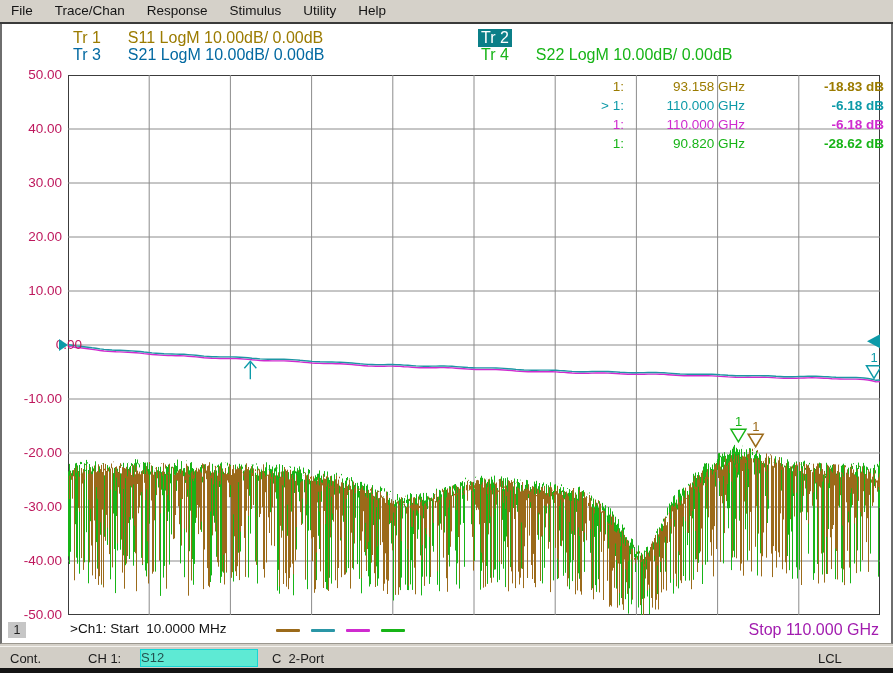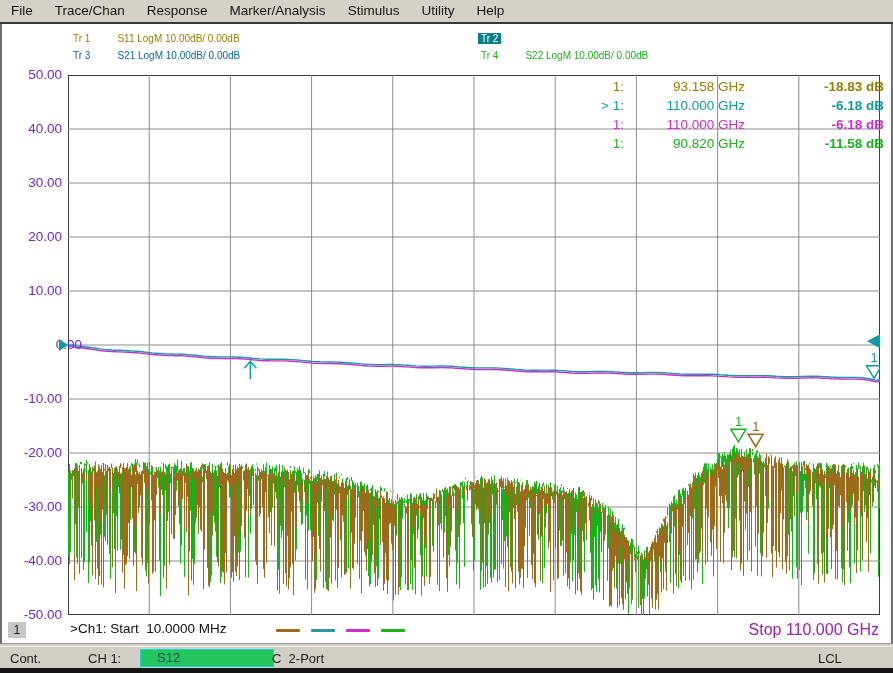--- a/index.html
+++ b/index.html
@@ -17,61 +17,60 @@
   .menu-item{padding:0 11px;height:22px;line-height:22px;cursor:default;}
   .menu-shadow{position:absolute;left:0;top:22px;width:893px;height:2px;background:#3a3a3a;}
   
   .main{
     position:absolute;left:0;top:24px;width:893px;height:620px;
     background:#ffffff;box-sizing:border-box;
     border-left:2px solid #6e6e6e;border-right:2px solid #6e6e6e;
     border-bottom:1px solid #9b978f;
   }
   
-  .trace-title{position:absolute;height:16px;font-size:10px;white-space:nowrap;display:flex;align-items:center;}
+  .trace-title{position:absolute;height:16px;font-size:16px;white-space:nowrap;display:flex;align-items:center;}
   .trace-title .trn{padding:0 3px;}
   .trace-title .trlabel{margin-left:24px;}
   
   .graticule{position:absolute;left:68px;top:75px;width:812px;height:540px;box-sizing:border-box;border:1px solid #3c3c3c;}
   #chart{position:absolute;left:68px;top:75px;width:812px;height:540px;}
   
-  .ylab{position:absolute;left:0;width:62px;height:16px;line-height:16px;text-align:right;font-size:13.5px;color:#6d28d9;}
+  .ylab{position:absolute;left:0;width:62px;height:16px;line-height:16px;text-align:right;font-size:13.5px;color:#be185d;}
   
   .mrow{position:absolute;left:554px;width:330px;height:17px;display:flex;font-size:13.5px;line-height:17px;white-space:pre;}
   .mrow .num{width:70px;text-align:right;}
   .mrow .freq{width:121px;text-align:right;}
   .mrow .val{width:139px;text-align:right;font-weight:bold;}
   
   .ref-arrow{position:absolute;left:59px;top:339px;width:0;height:0;
     border-top:6px solid transparent;border-bottom:6px solid transparent;border-left:9px solid #0d9aa8;}
   
   .ch-badge{position:absolute;left:8px;top:622px;width:18px;height:16px;background:#c6c6c6;
     text-align:center;line-height:16px;font-size:12.5px;color:#222;}
   .startlab{position:absolute;left:70px;top:621px;font-size:13.5px;color:#111;white-space:pre;}
   .stoplab{position:absolute;right:14px;top:621px;font-size:16px;color:#a21caf;white-space:pre;}
   .legend-dash{position:absolute;top:629px;width:24px;height:3px;border-radius:1px;}
   
   .statusbar{position:absolute;left:0;top:646px;width:893px;height:22px;background:#d2cec6;
     border-top:1px solid #f4f2ee;font-size:13px;color:#1c1c1c;}
   .sb{position:absolute;top:3px;line-height:17px;white-space:pre;}
   .meas-box{position:absolute;left:140px;top:2px;width:116px;height:16px;
-    border:1px solid #17d5d5;background:#22c55e;font-size:13px;line-height:16px;
-    padding-left:16px;color:#23514f;}
+    border:1px solid #17d5d5;background:#5eead4;font-size:13px;line-height:16px;
+    padding-left:0;color:#23514f;}
   .bottomstrip{position:absolute;left:0;top:668px;width:893px;height:5px;background:#141414;}
 </style>
 </head>
 <body>
 
 <div class="screen">
 
   <div class="menubar" id="menubar">
       <span class="menu-item">File</span>
       <span class="menu-item">Trace/Chan</span>
       <span class="menu-item">Response</span>
-      <span class="menu-item">Marker/Analysis</span>
       <span class="menu-item">Stimulus</span>
       <span class="menu-item">Utility</span>
       <span class="menu-item">Help</span>
     </div>
   <div class="menu-shadow"></div>
 
   <div class="main"></div>
 
   <div id="trace-titles">
       <div class="trace-title" style="left: 70px; top: 30px; color: rgb(155, 123, 0);">
@@ -147,21 +146,21 @@
       <div class="ylab" style="top: 391px;">-10.00</div>
       <div class="ylab" style="top: 445px;">-20.00</div>
       <div class="ylab" style="top: 499px;">-30.00</div>
       <div class="ylab" style="top: 553px;">-40.00</div>
       <div class="ylab" style="top: 607px;">-50.00</div>
     </div>
   <div id="marker-rows">
       <div class="mrow" style="top: 78px; color: rgb(155, 123, 0);"><span class="num">1:</span><span class="freq">93.158 GHz</span><span class="val">-18.83 dB</span></div>
       <div class="mrow" style="top: 97px; color: rgb(13, 154, 168);"><span class="num">&gt; 1:</span><span class="freq">110.000 GHz</span><span class="val">-6.18 dB</span></div>
       <div class="mrow" style="top: 116px; color: rgb(207, 43, 207);"><span class="num">1:</span><span class="freq">110.000 GHz</span><span class="val">-6.18 dB</span></div>
-      <div class="mrow" style="top: 135px; color: rgb(23, 180, 23);"><span class="num">1:</span><span class="freq">90.820 GHz</span><span class="val">-11.58 dB</span></div>
+      <div class="mrow" style="top: 135px; color: rgb(23, 180, 23);"><span class="num">1:</span><span class="freq">90.820 GHz</span><span class="val">-28.62 dB</span></div>
     </div>
 
   <div class="ref-arrow"></div>
 
   <div class="ch-badge">1</div>
   <div class="startlab">&gt;Ch1: Start  10.0000 MHz</div>
   <div id="legend-dashes">
       <span class="legend-dash" style="left: 276px; background: rgb(155, 106, 26);"></span>
       <span class="legend-dash" style="left: 311px; background: rgb(42, 150, 166);"></span>
       <span class="legend-dash" style="left: 346px; background: rgb(207, 43, 207);"></span>

